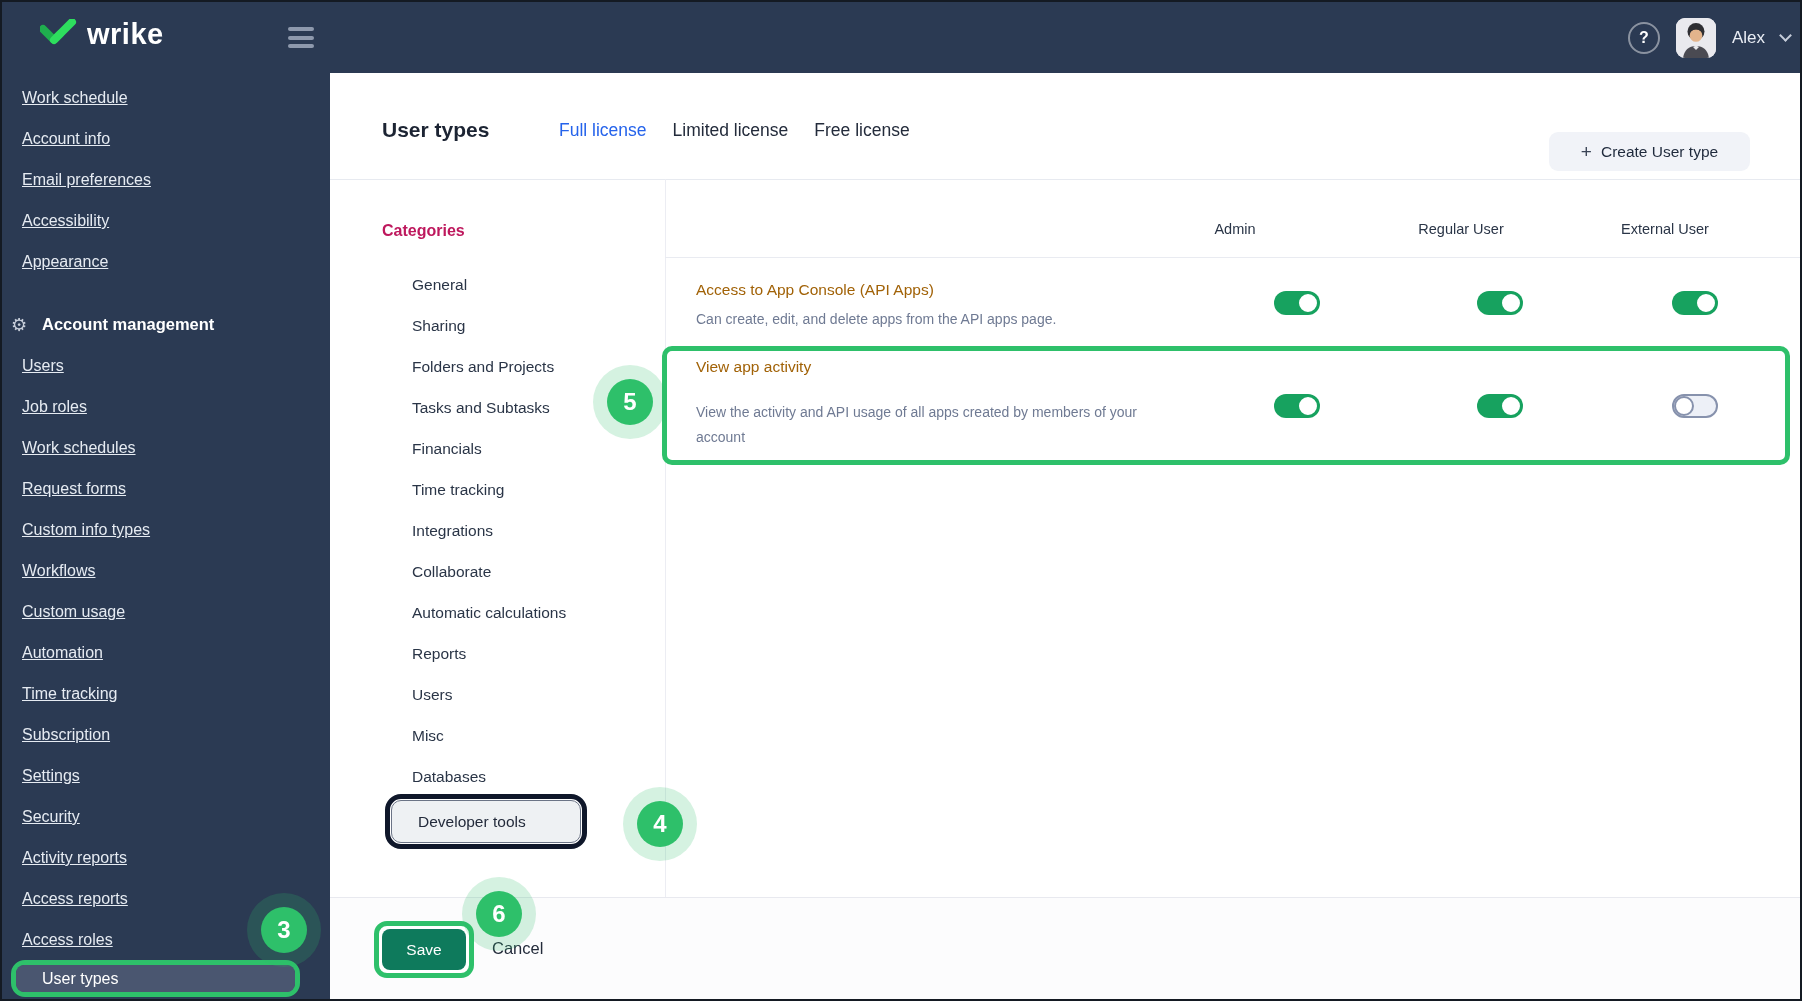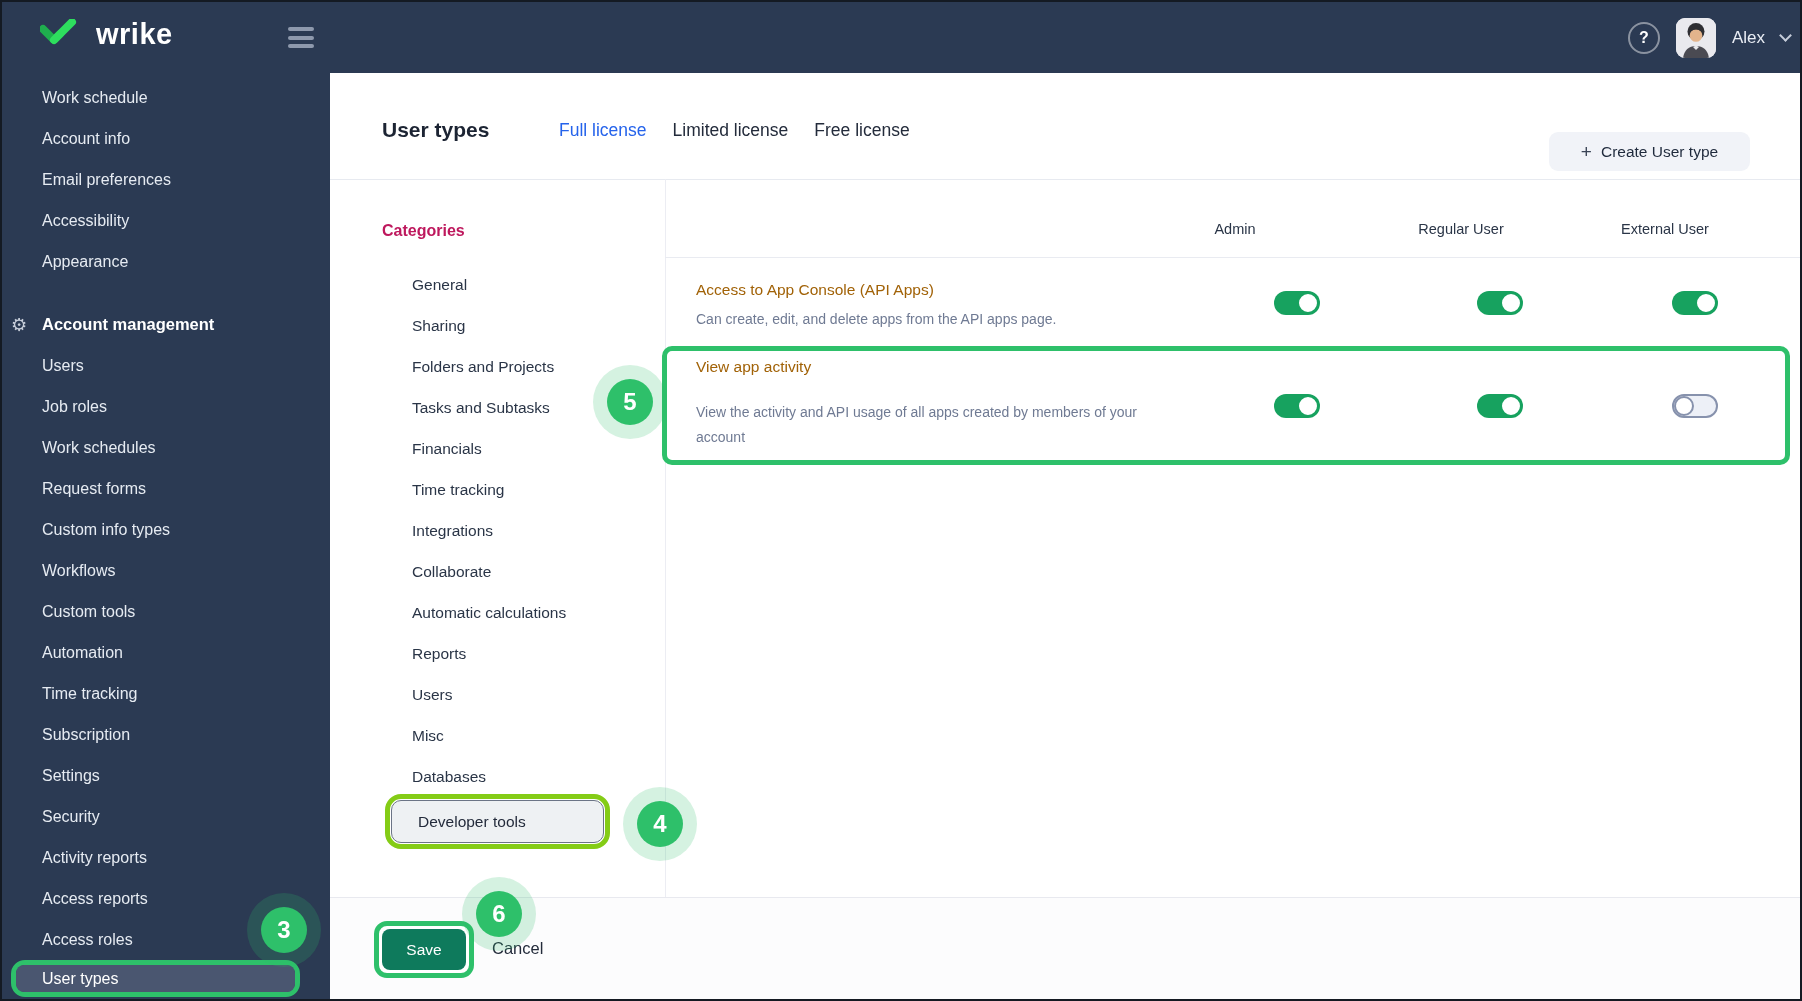--- a/index.html
+++ b/index.html
@@ -3,36 +3,36 @@
 <meta charset="utf-8">
 <style>
   * { box-sizing: border-box; margin: 0; padding: 0; }
   html,body { background:#e8e8e8; }
   body { font-family: "Liberation Sans", "DejaVu Sans", sans-serif; }
   .frame { position:relative; width:1802px; height:1001px; background:#fff;
            border:2px solid #141a23; overflow:hidden; }
 
   
   .topbar { position:absolute; left:0; top:0; width:1802px; height:71px; background:#2B3A53; z-index:2; }
-  .logo { position:absolute; left:38px; top:16px; display:flex; align-items:center; gap:18px; }
+  .logo { position:absolute; left:38px; top:16px; display:flex; align-items:center; gap:9px; }
   .logo-text { color:#fff; font-size:29px; font-weight:bold; letter-spacing:.5px; }
   .hamburger { position:absolute; left:286px; top:25px; width:26px; height:21px; display:flex; flex-direction:column; justify-content:space-between; cursor:pointer; }
   .hamburger span { display:block; height:4px; border-radius:2px; background:#8E99AD; }
   .topbar-right { position:absolute; right:14px; top:0; height:71px; display:flex; align-items:center; gap:16px; }
   .help-circle { width:32px; height:32px; border-radius:50%; border:2px solid rgba(255,255,255,.45);
                  color:#fff; font-size:16px; font-weight:bold; display:flex; align-items:center; justify-content:center; }
   .avatar { width:40px; height:40px; border-radius:9px; overflow:hidden; background:#E9E9EE; }
   .user-name { color:#E9EDF4; font-size:17px; }
   .chev { width:9px; height:9px; border-right:2px solid #C6CDDA; border-bottom:2px solid #C6CDDA;
           transform:rotate(45deg); margin-top:-4px; }
 
   
   .sidebar { position:absolute; left:0; top:71px; width:328px; height:930px; background:#2B3A53; z-index:1; }
   .nav { list-style:none; }
-  .nav li { height:41px; line-height:41px; padding-left:40px; color:#E6EBF2; font-size:16px; cursor:pointer; white-space:nowrap; }
+  .nav li { height:41px; line-height:41px; padding-left:20px; color:#E6EBF2; font-size:16px; cursor:pointer; white-space:nowrap;text-decoration:underline; }
   .nav-top { position:absolute; top:4px; left:0; right:0; }
   .section-row { position:absolute; top:231px; left:0; right:0; height:41px; display:flex; align-items:center; }
   .gear { margin-left:9px; width:31px; color:#C7CEDA; font-size:18px; text-align:left; }
   .section-label { color:#fff; font-size:16.5px; font-weight:bold; }
   .nav-am { position:absolute; top:272px; left:0; right:0; }
 
   .usertypes-ann { position:absolute; left:9px; top:887px; width:289px; height:37px;
                    border:5px solid #2EC06A; border-radius:14px; background:#2B3A53; z-index:3; }
   .usertypes-pill { position:absolute; inset:0; background:#4A5670; border-radius:8px;
                     color:#fff; font-size:16px; line-height:27px; padding-left:26px; cursor:pointer; }
@@ -47,22 +47,22 @@
                 border:none; border-radius:9px; font-size:15.5px; color:#1F2A3C; cursor:pointer;
                 display:flex; align-items:center; justify-content:center; gap:9px; font-family:inherit; }
   .plus { font-size:19px; color:#3A4456; font-weight:400; }
   .hdiv { position:absolute; left:0; top:106px; width:1474px; height:1px; background:#E7EAF0; }
   .vdiv { position:absolute; left:335px; top:106px; width:1px; height:718px; background:#ECEDF3; }
 
   
   .cat-heading { position:absolute; left:52px; top:149px; font-size:16px; font-weight:bold; color:#be185d; }
   .cat-list { position:absolute; left:82px; top:191px; list-style:none; }
   .cat-list li { height:41px; line-height:41px; font-size:15.5px; color:#2A3547; cursor:pointer; white-space:nowrap; }
-  .devtools-ann { position:absolute; left:55px; top:721px; width:225px; height:55px;
-                  border:5px solid #84cc16; border-radius:16px; z-index:3; }
+  .devtools-ann { position:absolute; left:55px; top:721px; width:202px; height:55px;
+                  border:5px solid #0f172a; border-radius:16px; z-index:3; }
   .devtools-pill { position:absolute; inset:1px; background:#EEF1F3; border:1px solid #6B7486; border-radius:10px;
                    font-size:15.5px; color:#232B3B; line-height:41px; padding-left:26px; cursor:pointer; }
 
   
   .col-head { position:absolute; top:148px; transform:translateX(-50%); font-size:14.5px; color:#2A3547; }
   .row-sep { position:absolute; left:335px; top:184px; width:1139px; height:1px; background:#E9EBF1; }
   .perm-title { position:absolute; font-size:15.5px; color:#a16207; }
   .perm-desc { position:absolute; font-size:14px; color:#6F7A93; line-height:25px; }
 
   .toggle { position:absolute; width:46px; height:24px; border-radius:13px; transform:translate(-50%,-50%); cursor:pointer; }
@@ -137,21 +137,21 @@
       <span class="gear">⚙</span>
       <span class="section-label">Account management</span>
     </div>
     <ul class="nav nav-am">
       <li>Users</li>
       <li>Job roles</li>
       <li>Work schedules</li>
       <li>Request forms</li>
       <li>Custom info types</li>
       <li>Workflows</li>
-      <li>Custom tools</li>
+      <li>Custom usage</li>
       <li>Automation</li>
       <li>Time tracking</li>
       <li>Subscription</li>
       <li>Settings</li>
       <li>Security</li>
       <li>Activity reports</li>
       <li>Access reports</li>
       <li>Access roles</li>
     </ul>
     <div class="usertypes-ann">

